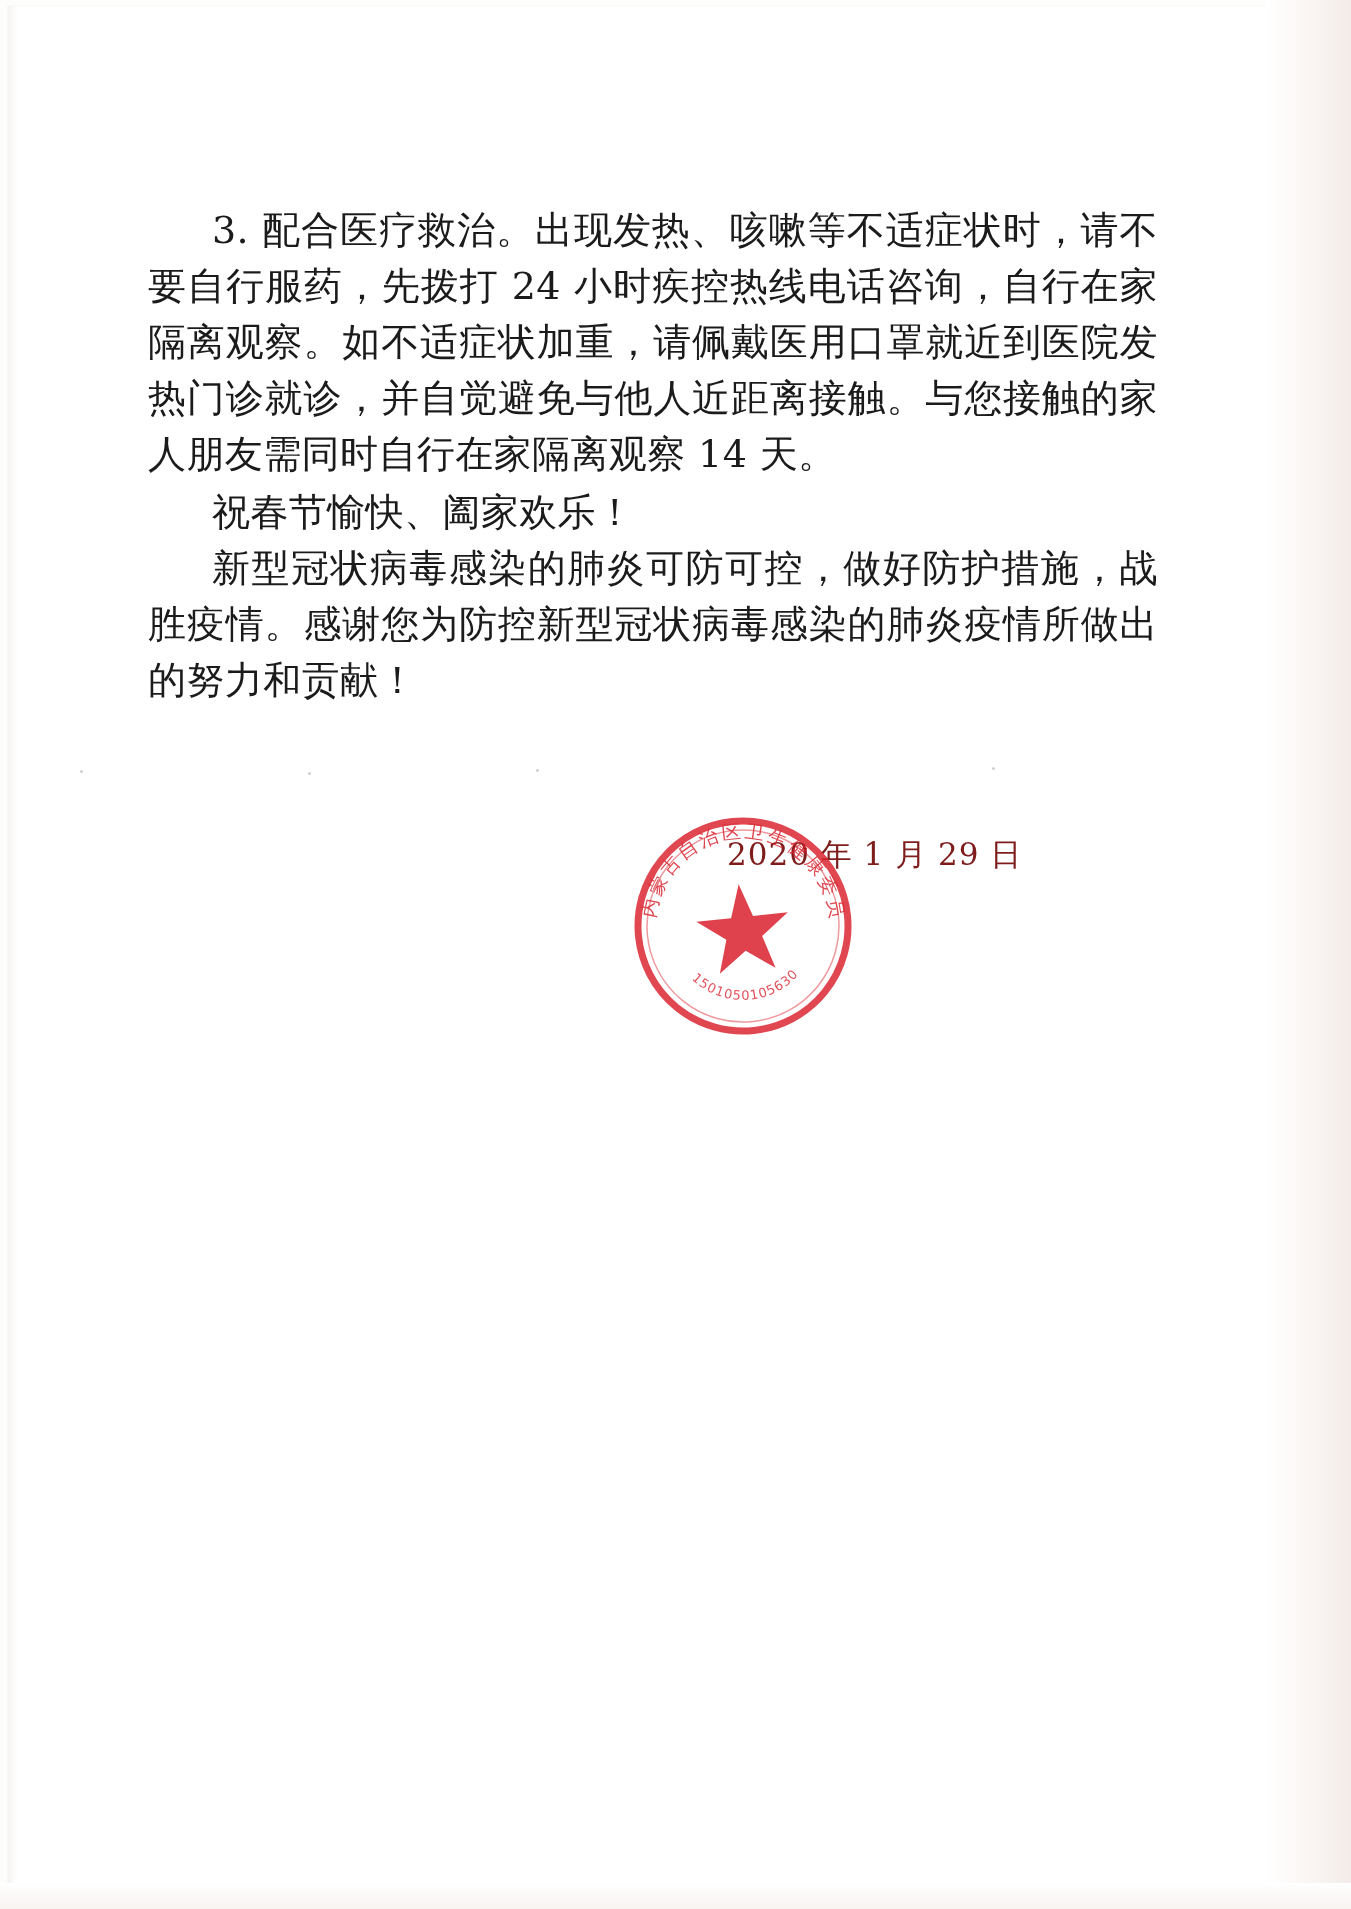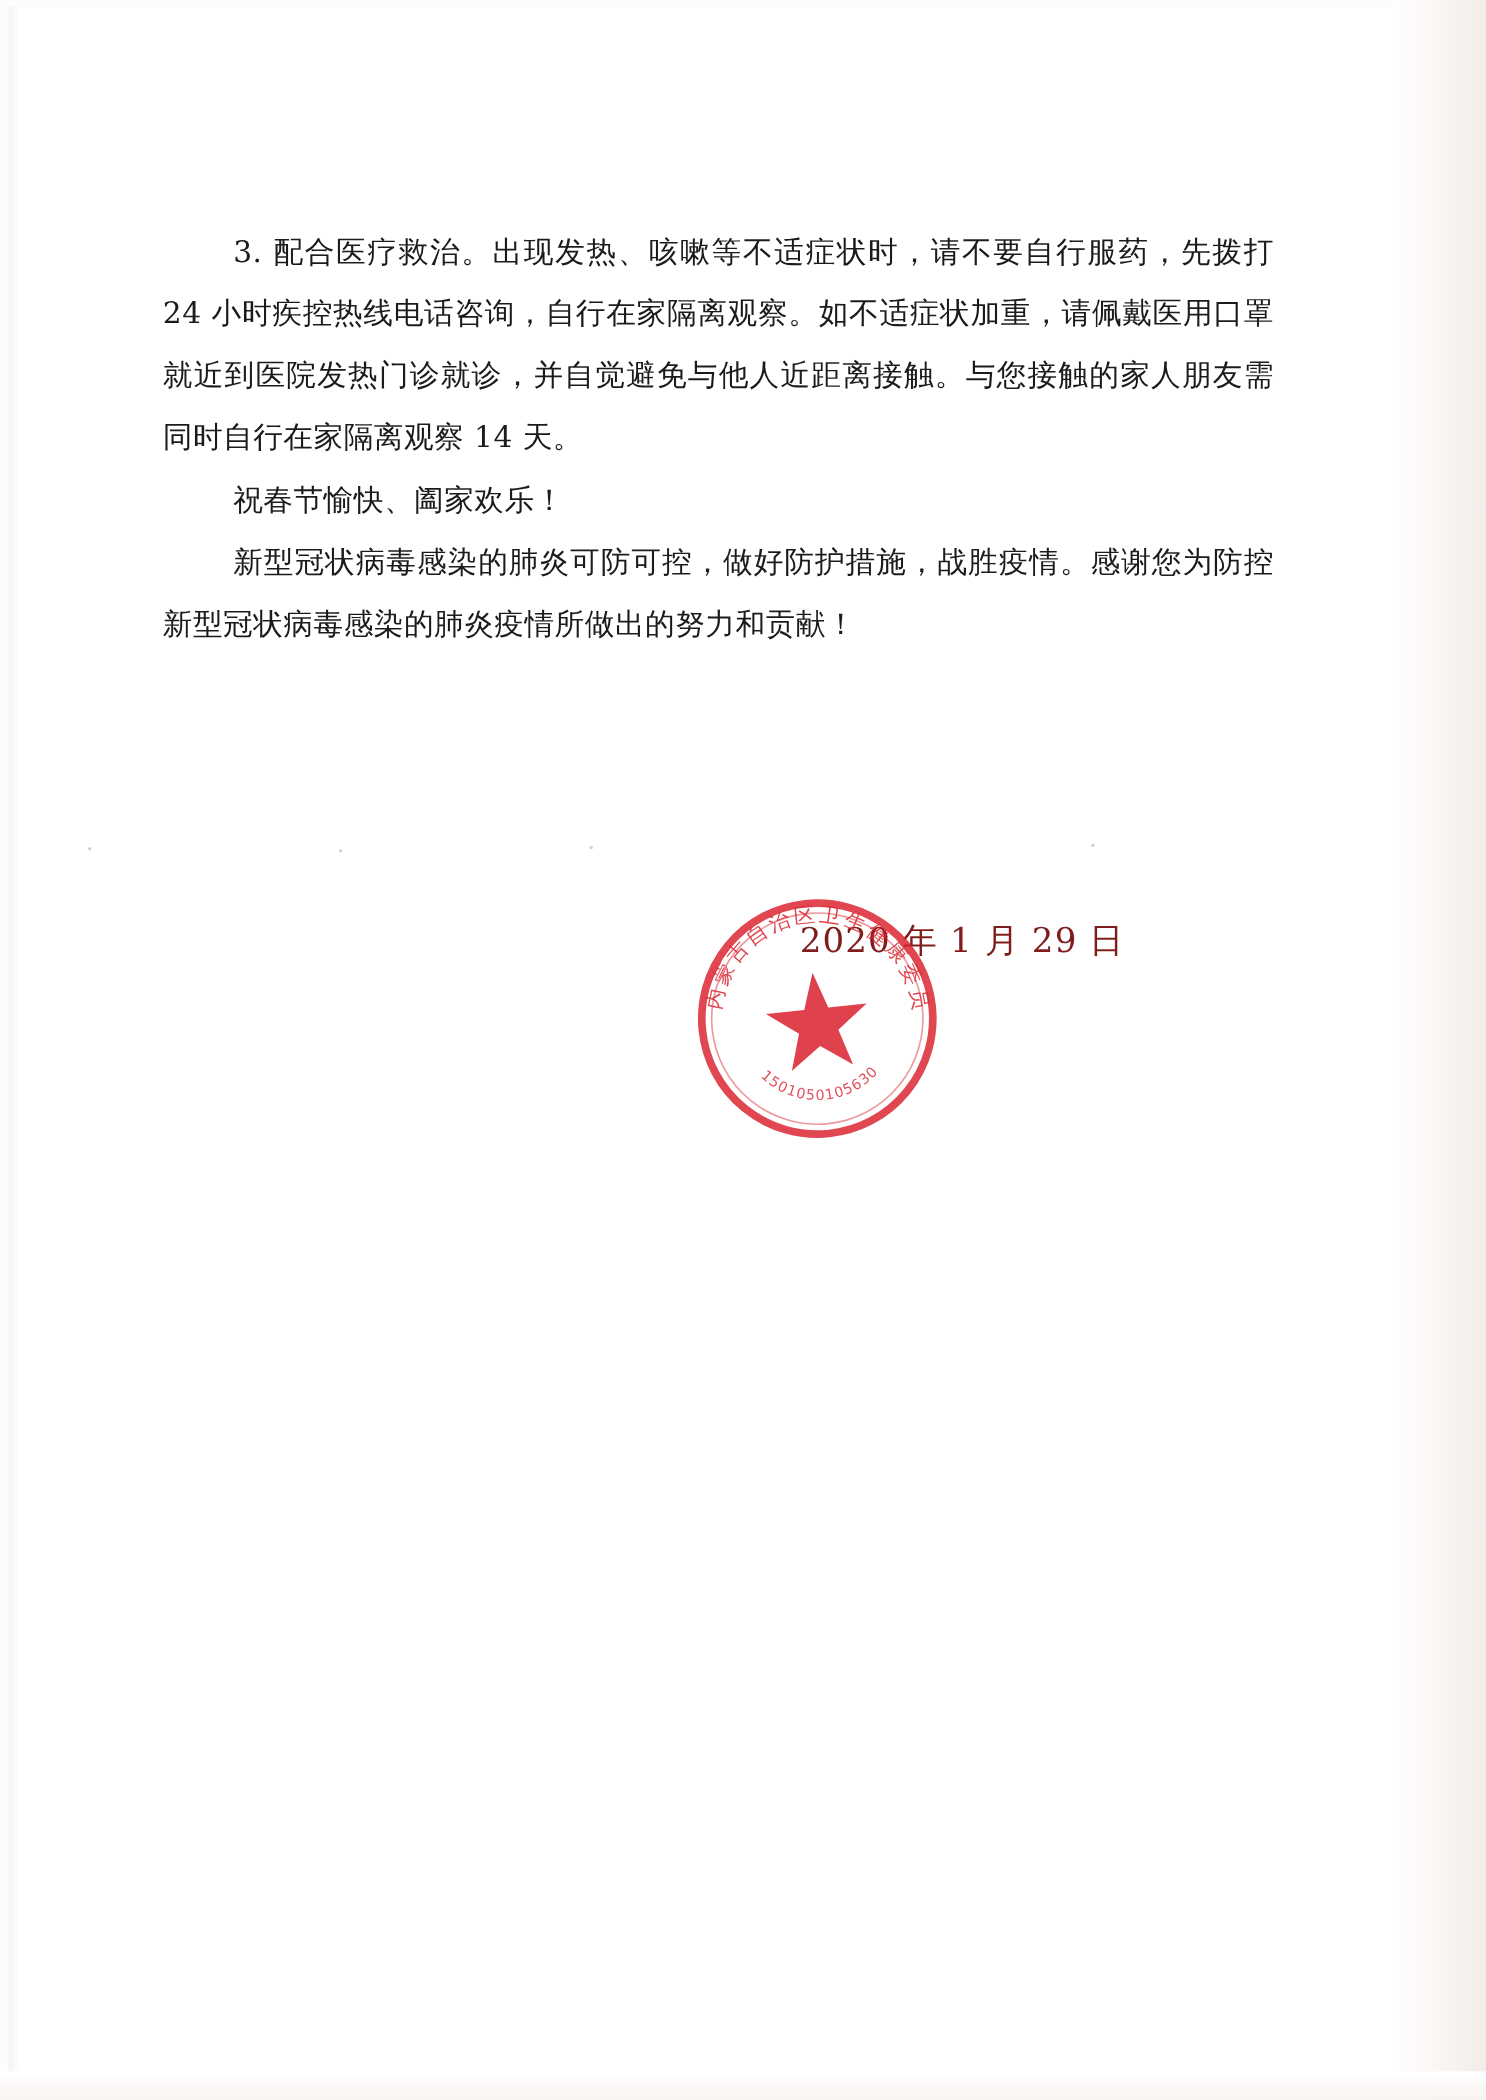--- a/index.html
+++ b/index.html
@@ -56,21 +56,21 @@
   }
 
   
   #doc-body {
     position: absolute;
     left: 140px;
     top: 196px;
     width: 1010px;
   }
   .para {
-    font-size: 27px;
+    font-size: 38px;
     line-height: 56px;
     letter-spacing: 0.4px;
     color: #1b1b1b;
     text-align: justify;
     text-justify: inter-ideograph;
     margin: 0 0 2px 0;
     text-indent: 64px;
     font-family: "DejaVu Serif", "Liberation Serif", serif;
   }
   .para.p-tight { margin-bottom: 0; }

